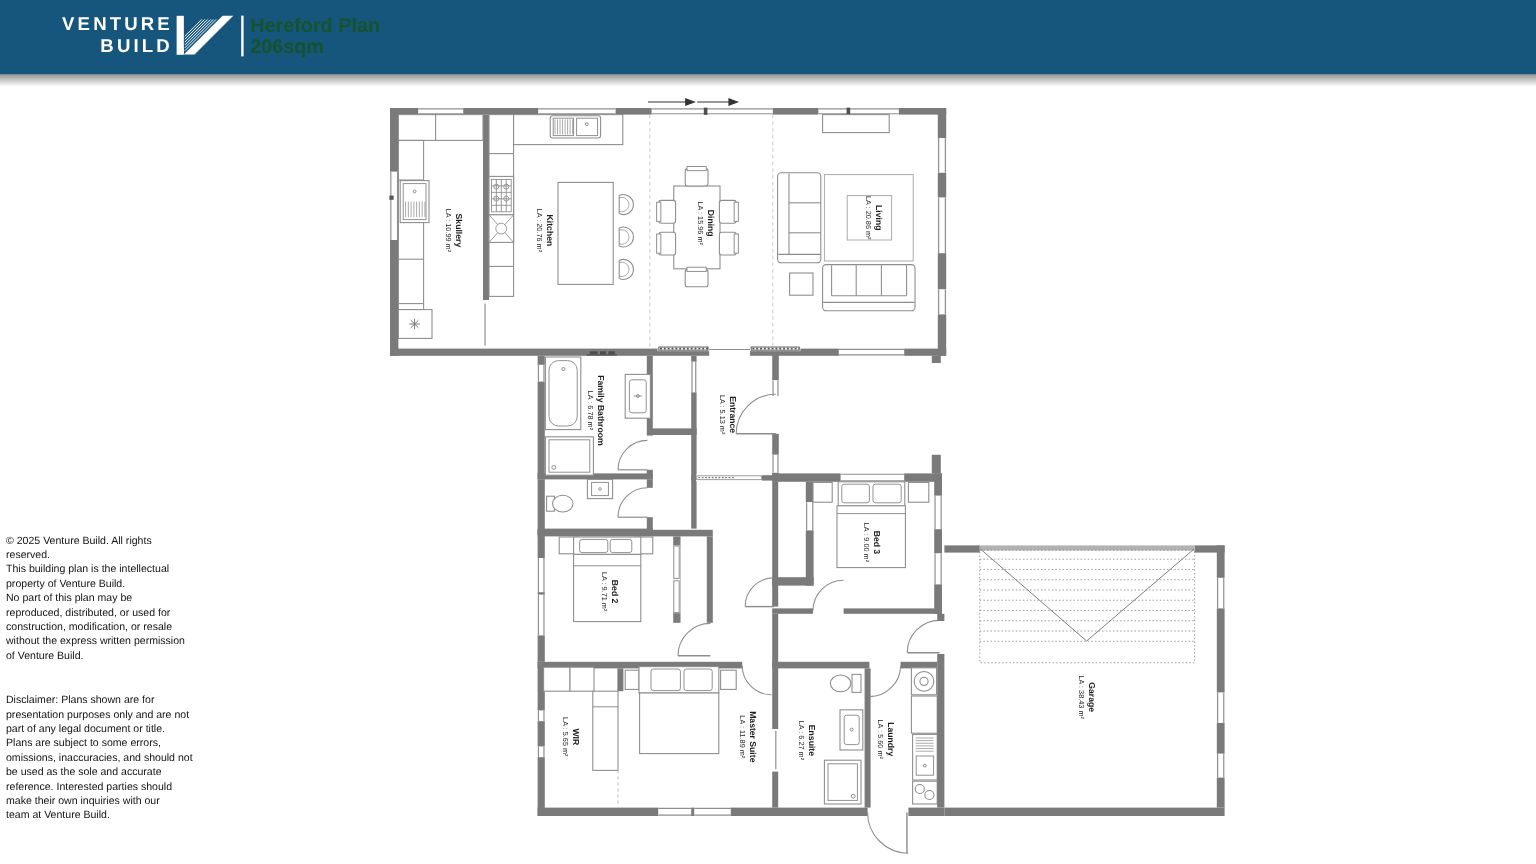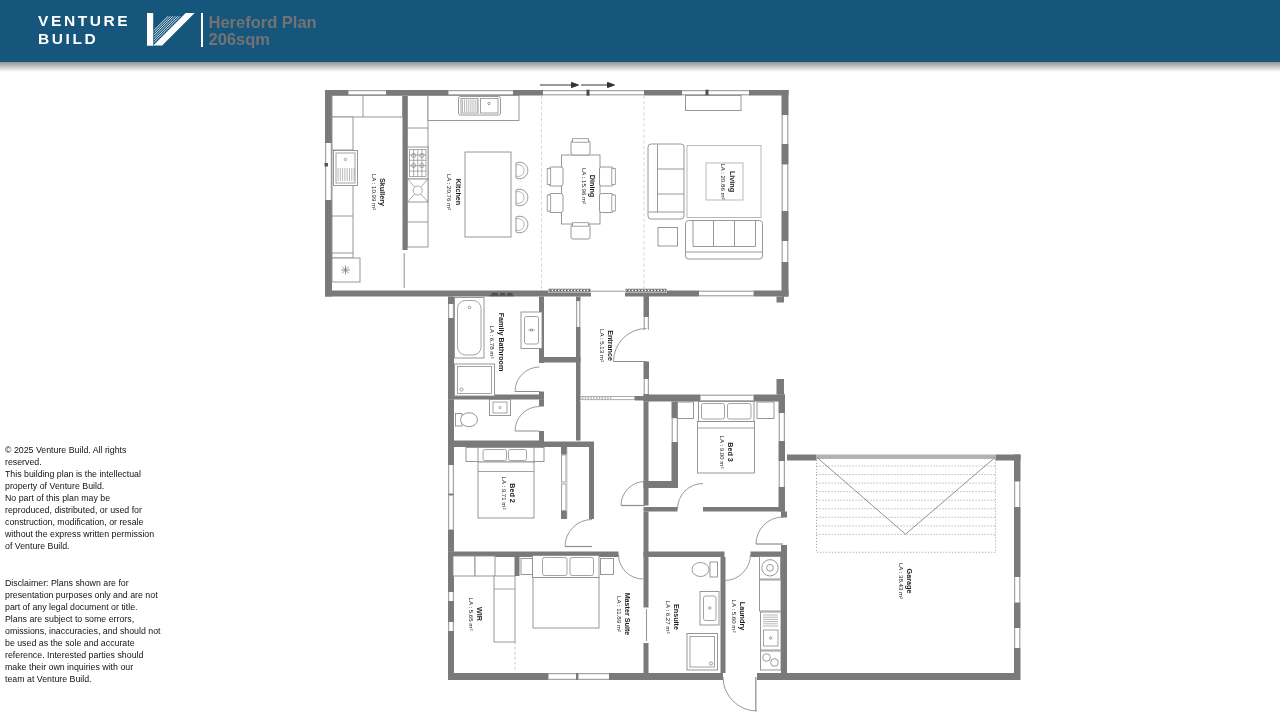--- a/index.html
+++ b/index.html
@@ -1,24 +1,24 @@
 <!DOCTYPE html>
 <html><head>
 <meta charset="utf-8">
 <style>
   html,body { margin:0; padding:0; width:1280px; height:720px; background:#fff;
     font-family:"Liberation Sans", sans-serif; overflow:hidden; }
   .header { position:absolute; left:0; top:0; width:1280px; height:62px; background:#16567c; }
   .hshadow { position:absolute; left:0; top:62px; width:1280px; height:10px;
     background:linear-gradient(to bottom, rgba(20,20,20,0.45), rgba(255,255,255,0)); }
   .logo { position:absolute; top:12px; left:38px; color:#fff; font-weight:bold;
-    font-size:15.5px; letter-spacing:2.6px; line-height:17.9px; width:106px; }
+    font-size:15.5px; letter-spacing:2.6px; line-height:17.9px; text-align:right; width:106px; }
   .vlogo { position:absolute; left:146.5px; top:13px; }
   .sep { position:absolute; left:200.5px; top:13px; width:2px; height:33.5px; background:#fff; }
-  .title { position:absolute; left:208.5px; top:14.4px; color:#737373; font-weight:bold;
+  .title { position:absolute; left:208.5px; top:14.4px; color:#14532d; font-weight:bold;
     font-size:16.5px; line-height:17px; }
   .legal { position:absolute; left:5px; top:444px; width:175px; color:#111;
     font-size:8.8px; line-height:12.05px; }
 </style>
 </head>
 <body>
 
 <div class="header"></div>
 
 <div class="hshadow"></div>

